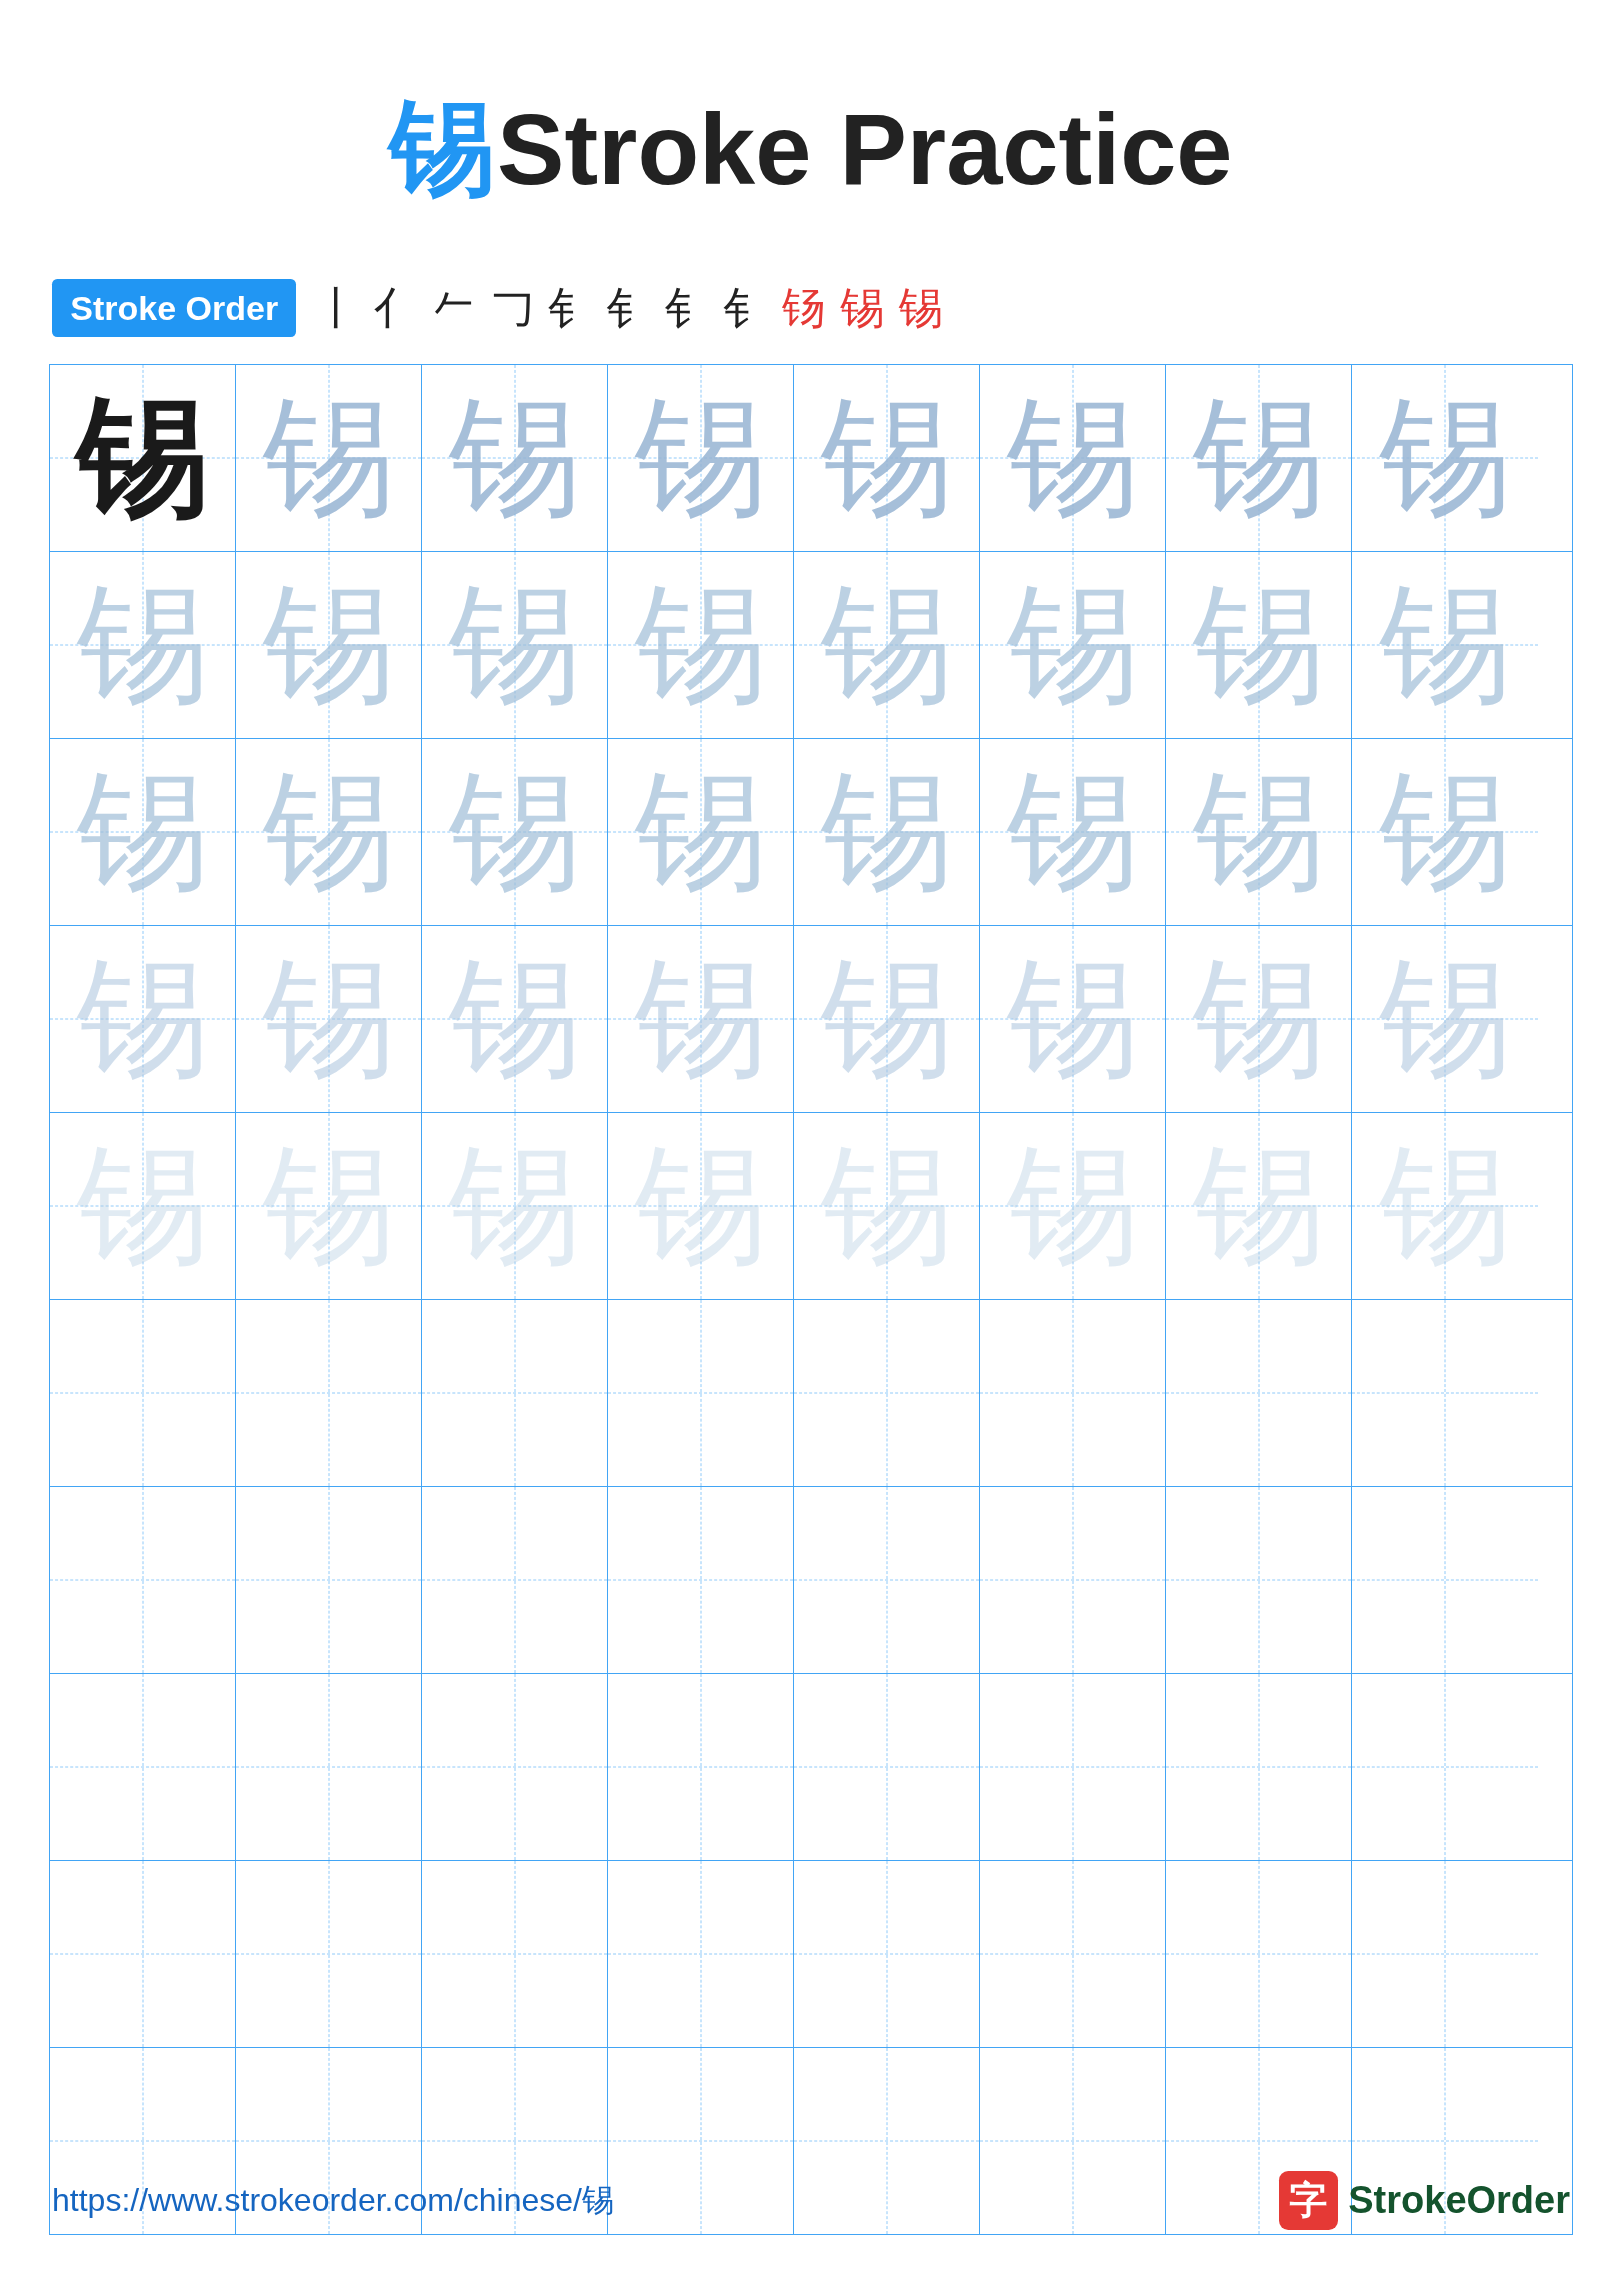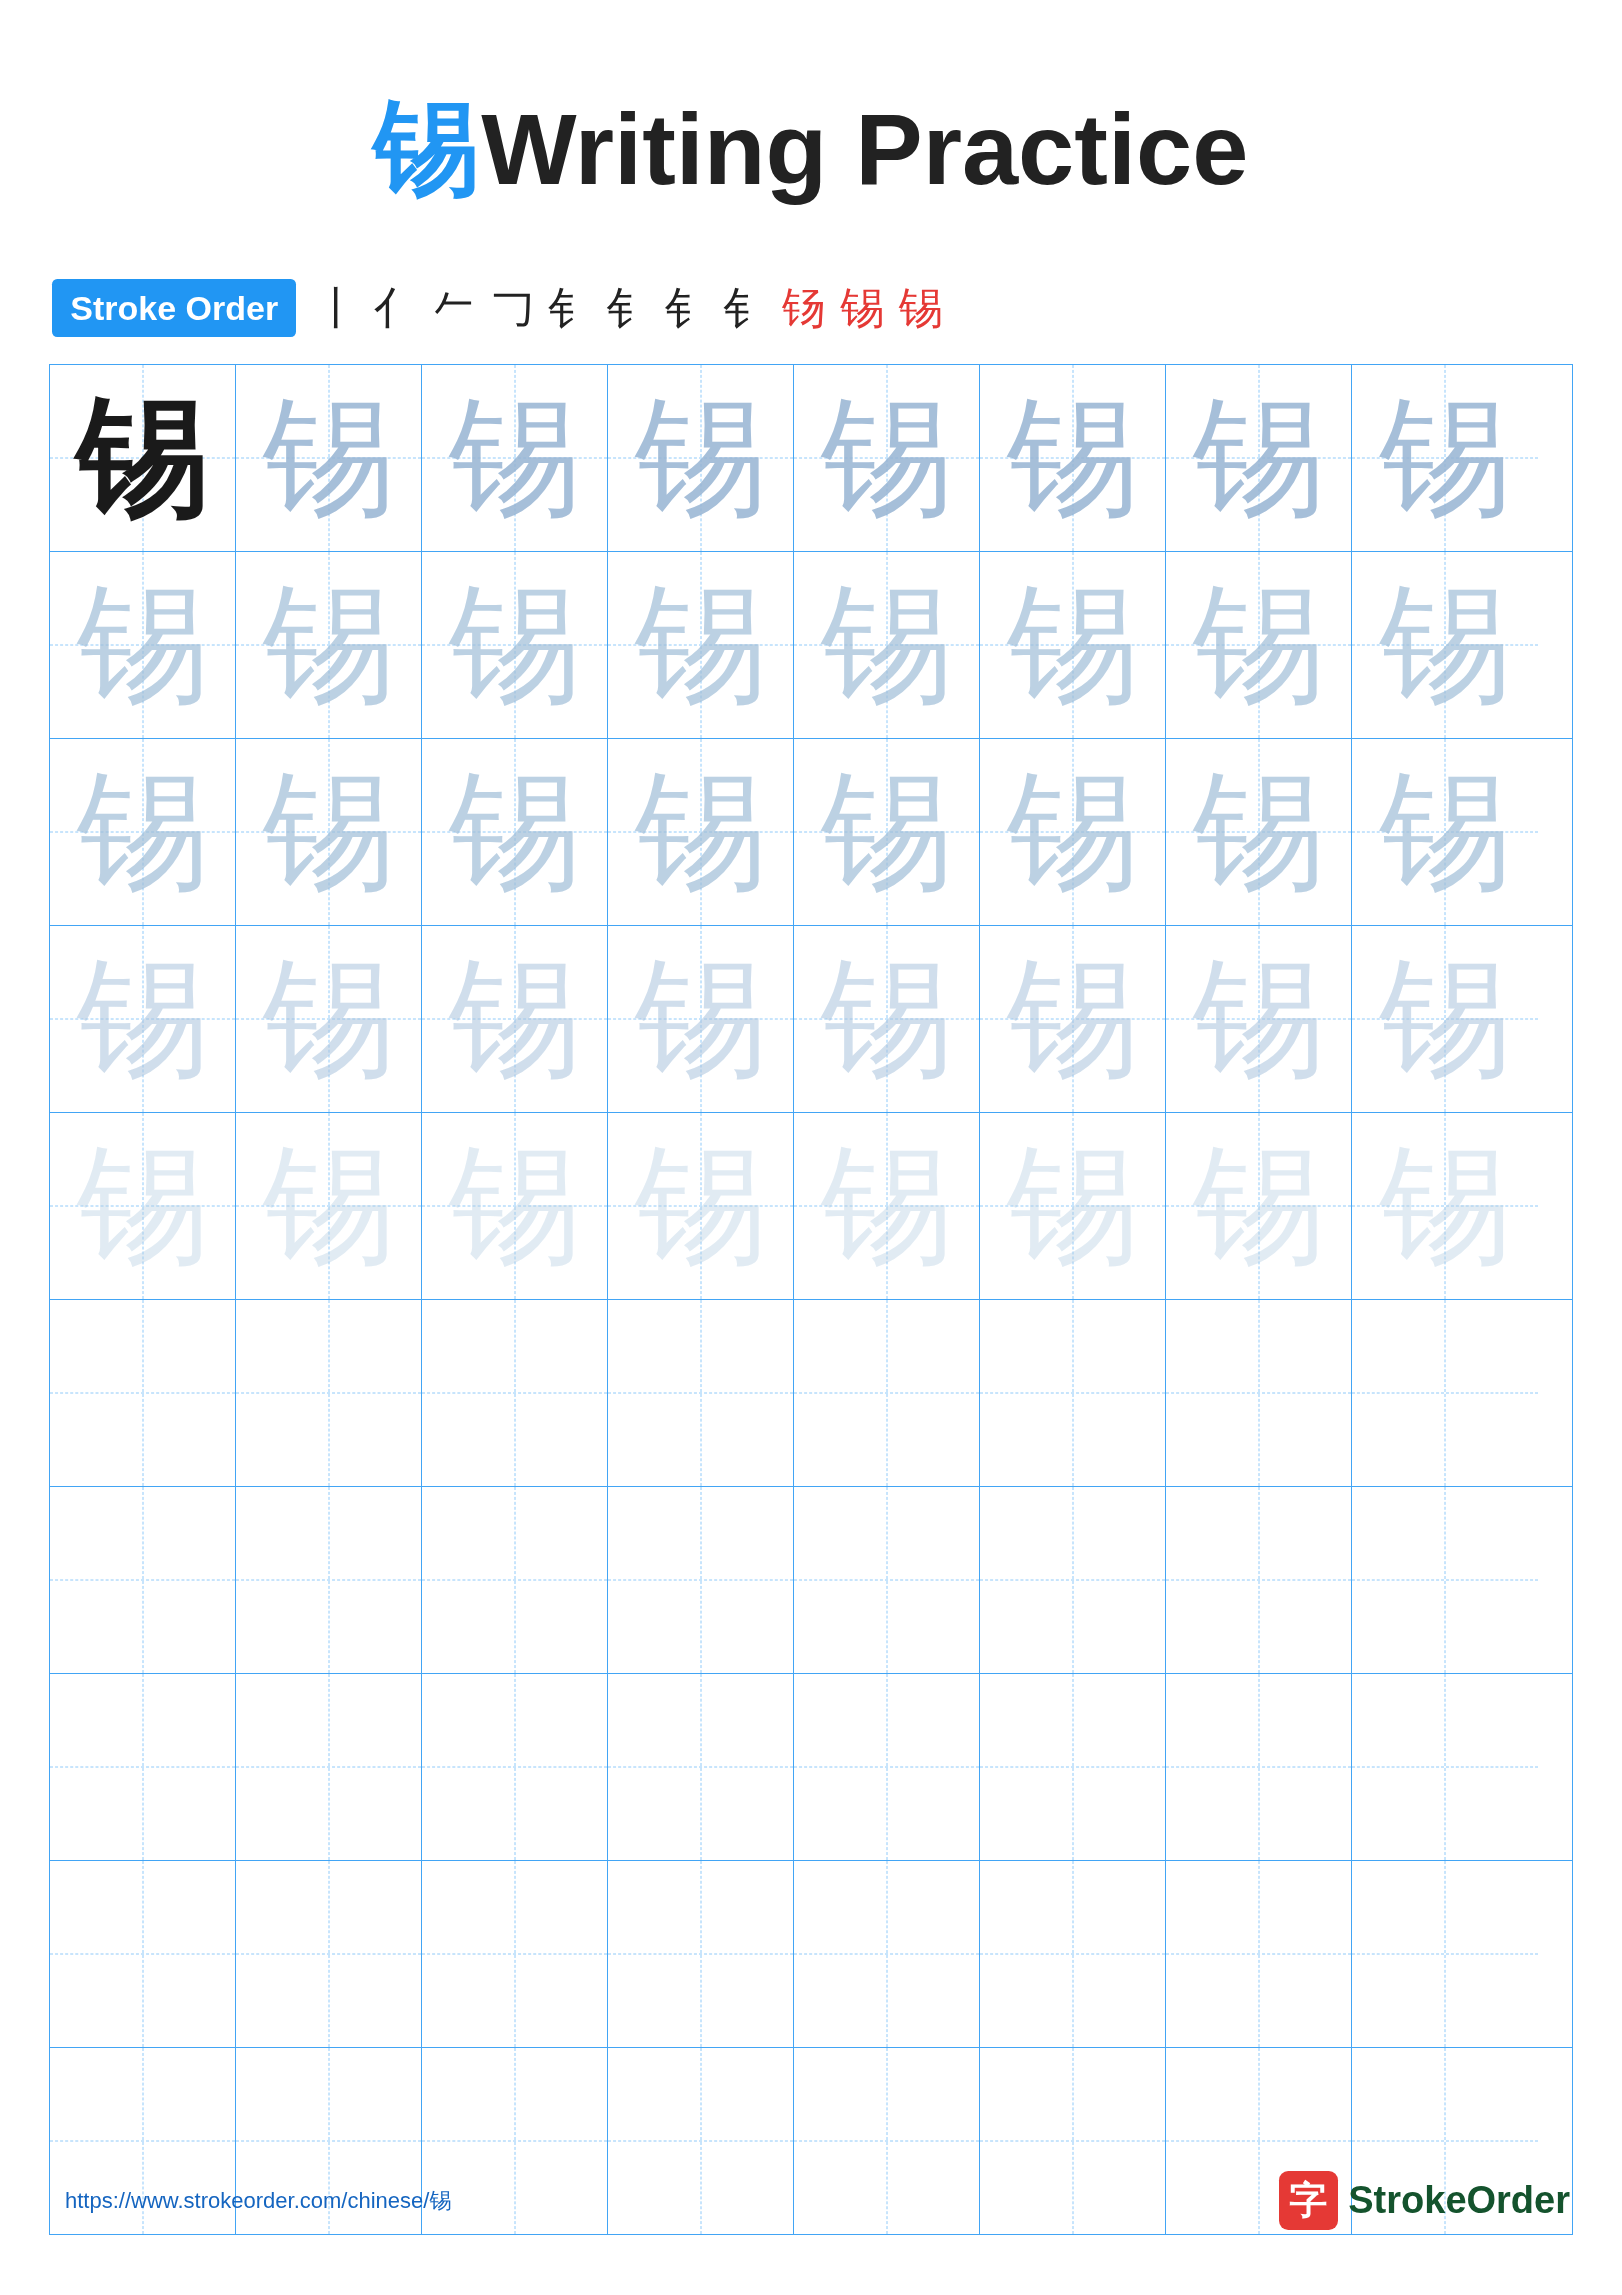--- a/index.html
+++ b/index.html
@@ -143,23 +143,22 @@
       right: 0;
       display: flex;
       align-items: center;
       justify-content: space-between;
       padding: 0 52px;
     }
 
     .footer-url {
       color: #1565C0;
       font-family: Arial, sans-serif;
-      font-size: 22px;
+      font-size: 32px;
       text-decoration: none;
-      margin-left: 13px;
     }
 
     .footer-logo {
       display: flex;
       align-items: center;
       gap: 10.5px;
     }
 
     .footer-logo-icon {
       width: 59px;
@@ -179,21 +178,21 @@
       font-size: 38px;
       font-weight: bold;
       color: #14532d;
     }
   </style>
 </head>
 <body>
 
 <div id="page-title">
   <span class="char">锡</span>
-  <span class="text">Writing Practice</span>
+  <span class="text">Stroke Practice</span>
 </div>
 
 <div class="stroke-order-row">
   <div class="stroke-order-badge">Stroke Order</div>
   <div class="stroke-order-chars">
     <span class="stroke-char dark">丨</span>
     <span class="stroke-char dark">亻</span>
     <span class="stroke-char dark">𠂉</span>
     <span class="stroke-char dark">𠃌</span>
     <span class="stroke-char dark">钅</span>

